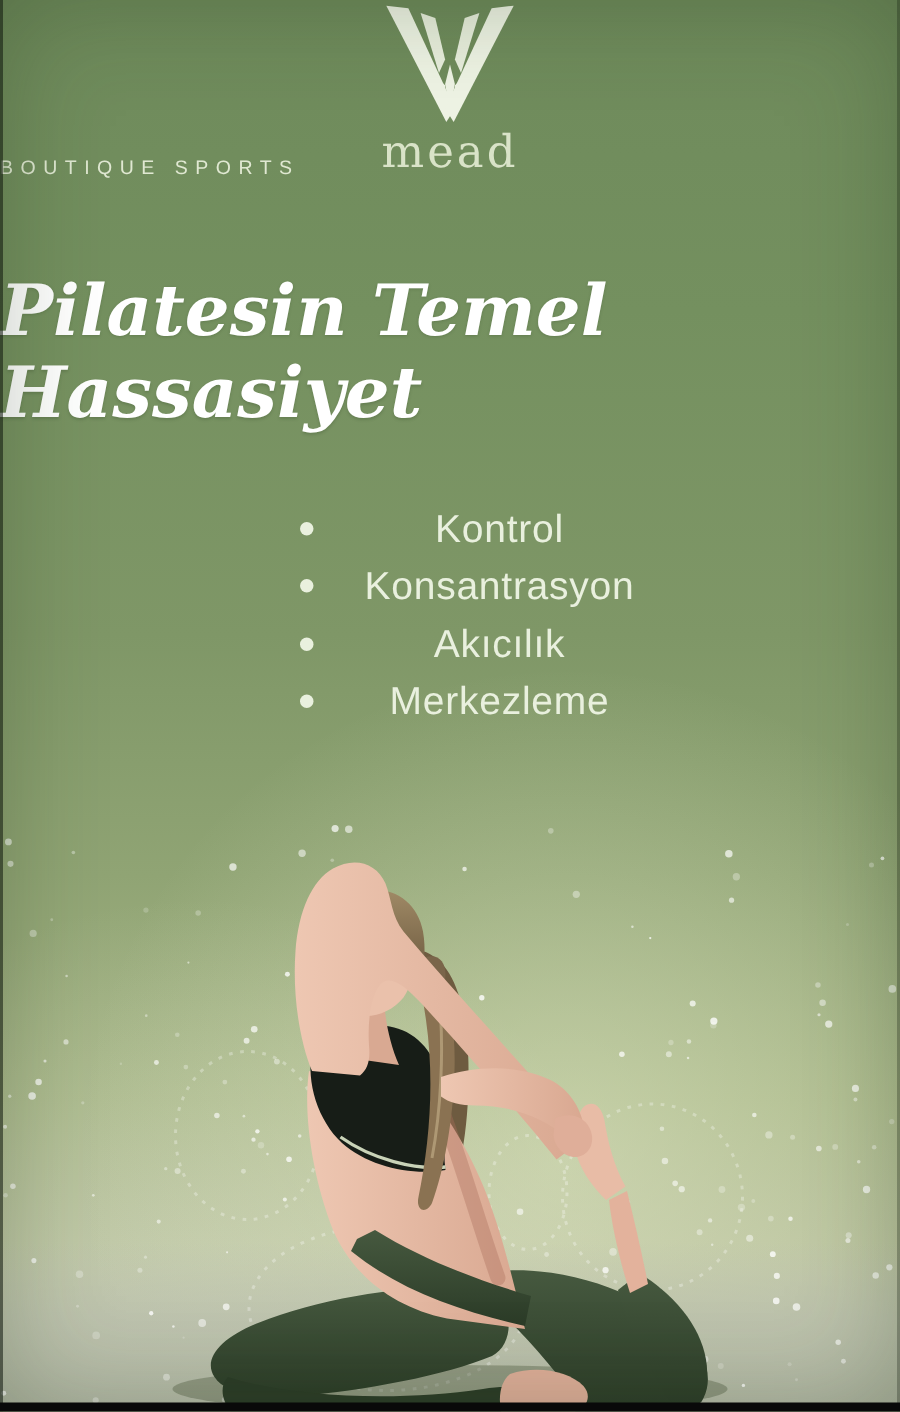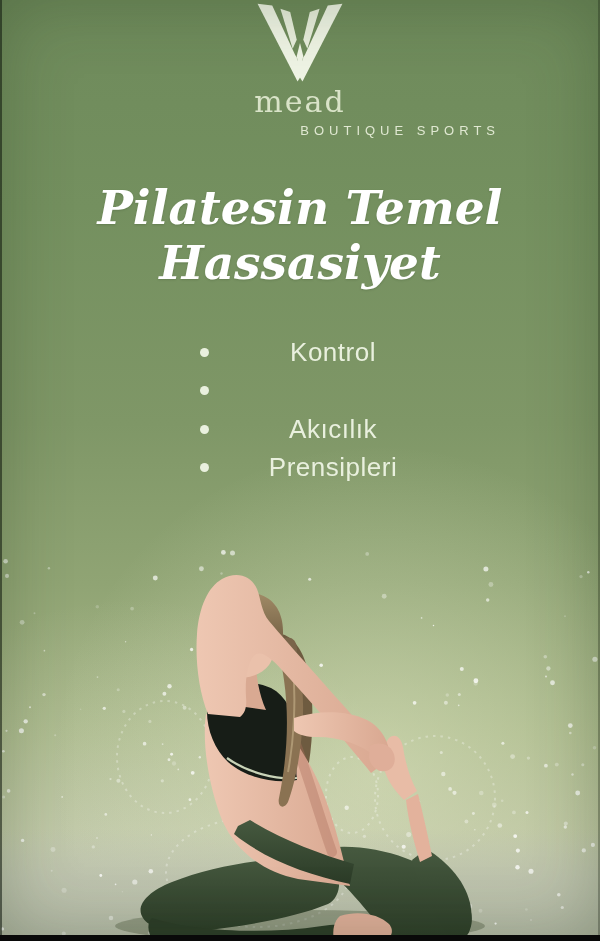--- a/index.html
+++ b/index.html
@@ -17,24 +17,24 @@
   .edge-l{position:absolute;left:0;top:0;width:2px;height:100%;background:rgba(15,22,12,0.55);}
   .edge-r{position:absolute;right:0;top:0;width:2px;height:100%;background:rgba(15,22,12,0.28);}
   .bottom-bar{position:absolute;left:0;bottom:0;width:600px;height:6px;background:#090909;}
 
   .decor{position:absolute;left:0;top:0;width:600px;height:941px;}
   .figure{position:absolute;left:90px;top:555px;width:430px;height:386px;}
 
   .logo{position:absolute;left:251px;top:0;width:98px;height:86px;}
   .brand-name{position:absolute;left:0;top:84px;width:600px;text-align:center;
     font-family:"DejaVu Serif", serif;font-size:30px;font-weight:400;letter-spacing:2px;color:#d9e3c8;}
-  .brand-tagline{position:absolute;left:0;top:123px;width:500px;text-align:right;
+  .brand-tagline{position:absolute;left:0;top:104px;width:500px;text-align:left;
     font-size:13px;font-weight:500;letter-spacing:5px;color:#e0e8d2;}
 
-  .title{position:absolute;left:0;top:180px;width:600px;text-align:center;margin:0;
+  .title{position:absolute;left:0;top:180px;width:600px;margin:0;
     font-family:"DejaVu Serif", serif;font-style:italic;font-weight:700;
     font-size:47px;line-height:55px;color:#ffffff;text-shadow:0 1px 2px rgba(50,70,40,0.25);}
   .title span{display:block;}
 
   .principles{position:absolute;left:34px;top:317px;width:566px;list-style:none;margin:16px;padding:0;}
   .principles li{position:relative;height:38.4px;line-height:38.4px;text-align:center;
     font-size:26px;font-weight:400;letter-spacing:0.5px;color:#e9f0de;}
   .principles .dot{position:absolute;left:150px;top:15px;width:9px;height:9px;border-radius:50%;
     background:#e9f0de;}
 </style>
@@ -227,23 +227,23 @@
   <div class="brand-name">mead</div>
   <div class="brand-tagline">BOUTIQUE SPORTS</div>
 
   <h1 class="title">
     <span>Pilatesin Temel</span>
     <span>Hassasiyet</span>
   </h1>
 
   <ul class="principles">
     <li><span class="dot"></span><span>Kontrol</span></li>
-    <li><span class="dot"></span></li>
+    <li><span class="dot"></span><span>Konsantrasyon</span></li>
     <li><span class="dot"></span><span>Akıcılık</span></li>
-    <li><span class="dot"></span><span>Prensipleri</span></li>
+    <li><span class="dot"></span><span>Merkezleme</span></li>
   </ul>
 
   <svg class="figure" role="img" viewBox="90 555 430 386" aria-label="Woman in a seated one-legged pilates pose holding her raised foot overhead">
     <defs>
       <linearGradient id="legg" x1="0" y1="0" x2="0" y2="1">
         <stop offset="0" stop-color="#46593f"></stop>
           <stop offset="1" stop-color="#2b3b27"></stop>
       </linearGradient>
       <linearGradient id="hairg" x1="0" y1="0" x2="0" y2="1">
         <stop offset="0" stop-color="#a08a66"></stop>

